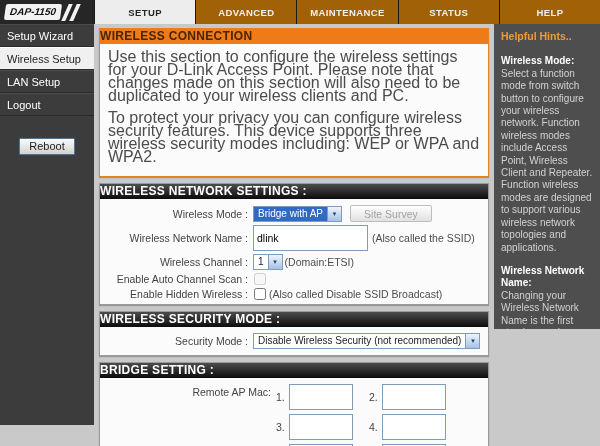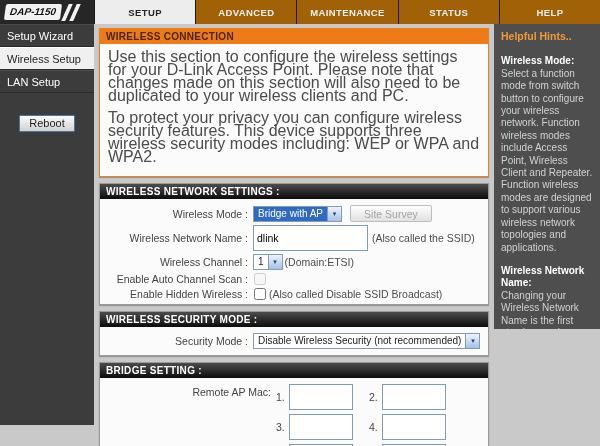--- a/index.html
+++ b/index.html
@@ -36,22 +36,22 @@
   .reboot {
     font-family:inherit; font-size:11px; color:#222; padding:1px 9px 2px;
     background:linear-gradient(#fbfbfb,#d2d2d2); border:1px solid #5a7084;
     box-shadow:0 0 0 1px #2e4257; border-radius:1px; cursor:pointer;
   }
   
   .content { flex:1; padding:4px 5px 0 5px; min-width:0; }
   .box { border:1px solid #9a9a9a; background:#fbfbfb; margin-bottom:6px; box-shadow:0 1px 1px rgba(0,0,0,.25); }
   .box.orange-border { border-color:#e8821d; }
   .box-head {
-    height:15px; line-height:15px; font-size:10px; font-weight:bold;
-    padding-left:6px; letter-spacing:.3px;
+    height:15px; line-height:15px; font-size:12px; font-weight:bold;
+    letter-spacing:.3px;
   }
   .box-head.orange { background:#ee7b18; color:#4a2400; }
   .box-head.dark { background:linear-gradient(#4c4c4c,#0c0c0c); color:#fff; }
   .box-body { padding:6px 8px 4px; }
   .box-body p { font-size:16px; line-height:13px; color:#4c4c4c; margin-bottom:9px; }
   
   .frow { display:flex; align-items:center; margin-bottom:3px; font-size:10.5px; color:#444; }
   .flabel { width:145px; text-align:right; padding-right:5px; flex-shrink:0; line-height:12px; }
   .flabel.wide { width:168px; }
   .note { margin-left:4px; color:#4c4c4c; white-space:nowrap; }
@@ -109,20 +109,21 @@
     </nav>
   </header>
 
   <div class="layout">
 
     <div class="side-col">
       <aside class="sidebar">
         <div class="side-item">Setup Wizard</div>
         <div class="side-item active">Wireless Setup</div>
         <div class="side-item">LAN Setup</div>
+        <div class="side-item">Logout</div>
         <div class="reboot-wrap">
           <button class="reboot">Reboot</button>
         </div>
       </aside>
     </div>
 
     <main class="content">
 
       <section class="box orange-border">
         <div class="box-head orange">WIRELESS CONNECTION</div>

